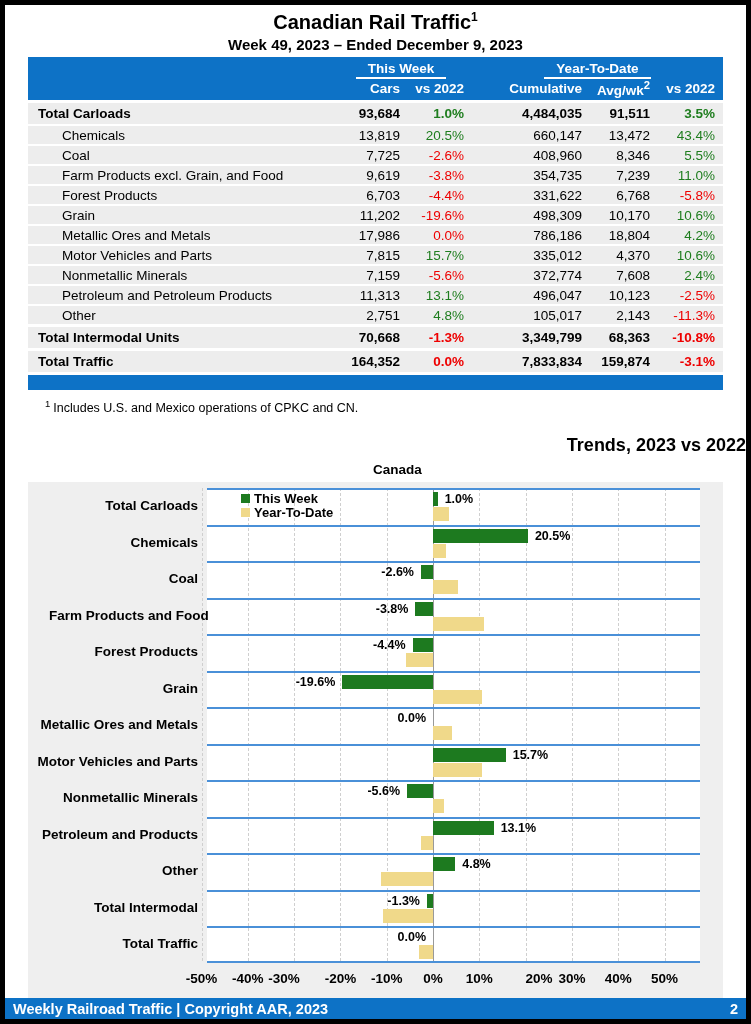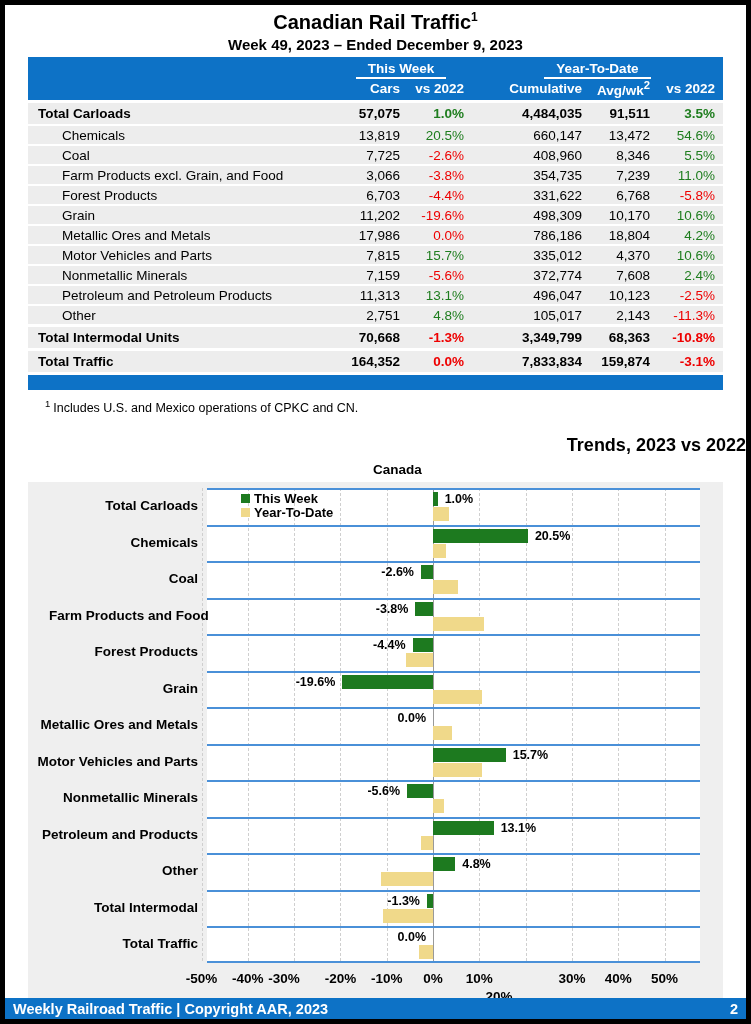--- a/index.html
+++ b/index.html
@@ -86,45 +86,45 @@
         <div class="num">Cars</div>
         <div class="num">vs 2022</div>
         <div class="num">Cumulative</div>
         <div class="num"><span>Avg/wk</span><sup>2</sup></div>
         <div class="num">vs 2022</div>
       </div>
     </div>
     <div>
         <div class="trow total">
           <div class="name">Total Carloads</div>
-          <div class="num">57,075</div>
+          <div class="num">93,684</div>
           <div class="num pos">1.0%</div>
           <div class="num">4,484,035</div>
           <div class="num">91,511</div>
           <div class="num pos">3.5%</div>
         </div>
         <div class="trow">
           <div class="name">Chemicals</div>
           <div class="num">13,819</div>
           <div class="num pos">20.5%</div>
           <div class="num">660,147</div>
           <div class="num">13,472</div>
-          <div class="num pos">54.6%</div>
+          <div class="num pos">43.4%</div>
         </div>
         <div class="trow">
           <div class="name">Coal</div>
           <div class="num">7,725</div>
           <div class="num neg">-2.6%</div>
           <div class="num">408,960</div>
           <div class="num">8,346</div>
           <div class="num pos">5.5%</div>
         </div>
         <div class="trow">
           <div class="name">Farm Products excl. Grain, and Food</div>
-          <div class="num">3,066</div>
+          <div class="num">9,619</div>
           <div class="num neg">-3.8%</div>
           <div class="num">354,735</div>
           <div class="num">7,239</div>
           <div class="num pos">11.0%</div>
         </div>
         <div class="trow">
           <div class="name">Forest Products</div>
           <div class="num">6,703</div>
           <div class="num neg">-4.4%</div>
           <div class="num">331,622</div>
@@ -293,21 +293,21 @@
           <div class="blabel" style="left: 219px; transform: translateX(-100%);">0.0%</div>
         </div>
       </div>
   <div class="xtick" style="left: 173.5px;">-50%</div>
       <div class="xtick" style="left: 219.8px;">-40%</div>
       <div class="xtick" style="left: 256px;">-30%</div>
       <div class="xtick" style="left: 312.4px;">-20%</div>
       <div class="xtick" style="left: 358.7px;">-10%</div>
       <div class="xtick" style="left: 405px;">0%</div>
       <div class="xtick" style="left: 451.3px;">10%</div>
-      <div class="xtick" style="left: 471px; margin-top: 18px;">20%</div>
+      <div class="xtick" style="left: 511px;">20%</div>
       <div class="xtick" style="left: 543.9px;">30%</div>
       <div class="xtick" style="left: 590.2px;">40%</div>
       <div class="xtick" style="left: 636.5px;">50%</div>
       <div class="cat" style="top: 6px; height: 36.5385px; line-height: 36.5385px;">Total Carloads</div>
       <div class="cat" style="top: 42.5385px; height: 36.5385px; line-height: 36.5385px;">Chemicals</div>
       <div class="cat" style="top: 79.0769px; height: 36.5385px; line-height: 36.5385px;">Coal</div>
       <div class="cat" style="top: 115.615px; height: 36.5385px; line-height: 36.5385px; padding-left: 21px;">Farm Products and Food</div>
       <div class="cat" style="top: 152.154px; height: 36.5385px; line-height: 36.5385px;">Forest Products</div>
       <div class="cat" style="top: 188.692px; height: 36.5385px; line-height: 36.5385px;">Grain</div>
       <div class="cat" style="top: 225.231px; height: 36.5385px; line-height: 36.5385px;">Metallic Ores and Metals</div>

